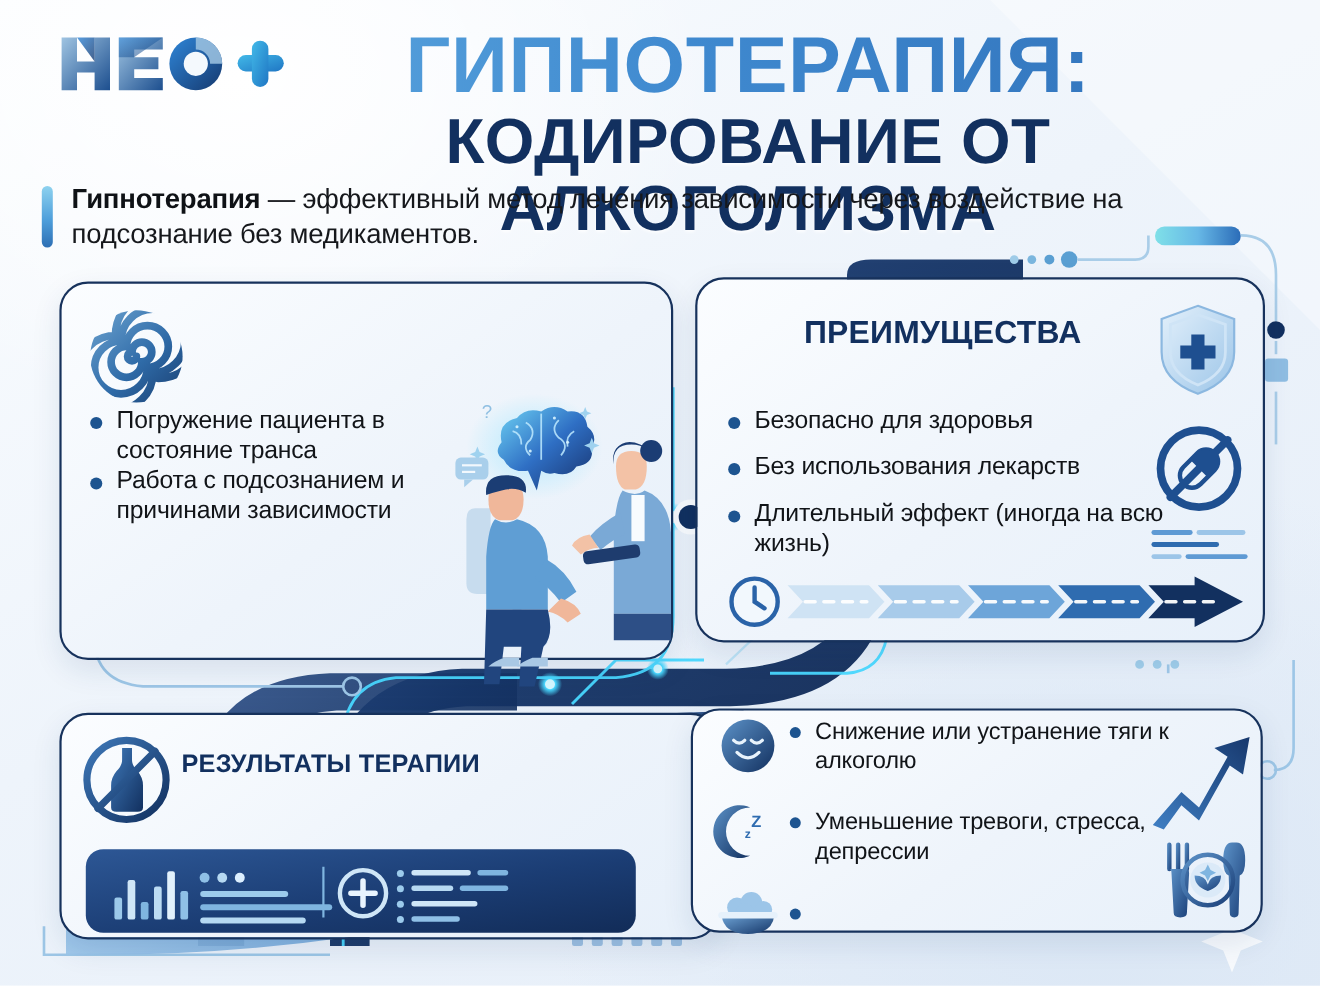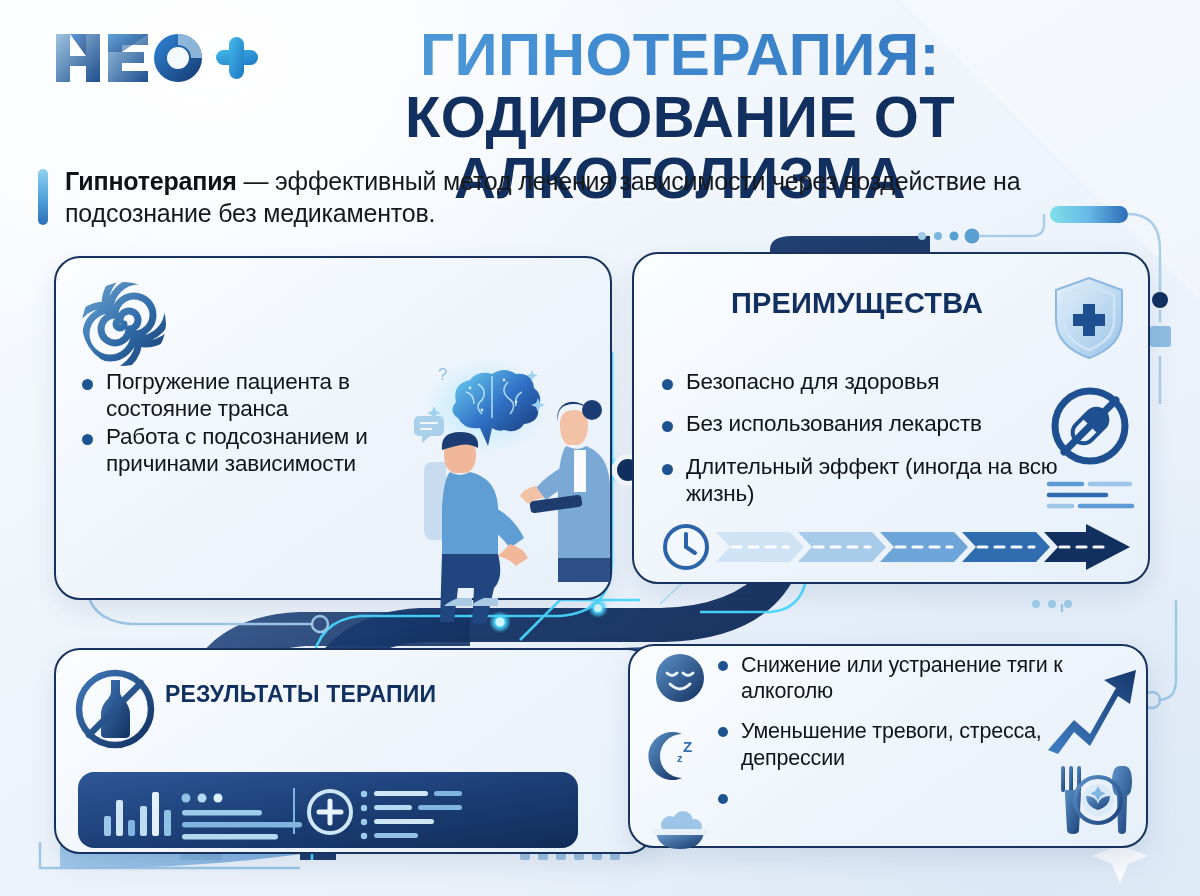--- a/index.html
+++ b/index.html
@@ -13,21 +13,21 @@
     overflow:hidden; position:relative;
   }
   #stage { position:absolute; inset:0; width:1200px; height:896px; }
   .abs { position:absolute; }
   svg { display:block; overflow:visible; }
 
   
   #logo { left:52px; top:26px; width:210px; height:70px; }
   #title-wrap { left:180px; top:24px; width:1000px; text-align:center; }
   #title-1 {
-    font-size:60px; font-weight:bold; letter-spacing:.5px; line-height:1.02;
+    font-size:72px; font-weight:bold; letter-spacing:.5px; line-height:1.02;
     background:linear-gradient(92deg,#5ea9e0 0%,#3f89cf 45%,#2f6fb8 100%);
     -webkit-background-clip:text; background-clip:text; color:transparent;
     text-shadow:none;
   }
   #title-2 {
     font-size:58px; font-weight:bold; letter-spacing:.3px; line-height:1.04;
     color:#12305f; margin-top:2px;
     text-shadow:0 2px 3px rgba(255,255,255,.85);
   }
   #lede { left:38px; top:166px; width:1080px; display:flex; gap:17px; align-items:flex-start; }
@@ -56,21 +56,21 @@
   #h-adv     { position:absolute; left:632px; top:288px; width:450px; text-align:center; font-size:29px;}
   #h-results { position:absolute; left:165px; top:682px; width:460px; font-size:23px;}
 
   .bullets { position:absolute; }
   .bullet { display:flex; gap:13px; align-items:flex-start; }
   .dot { width:11px; height:11px; border-radius:50%; background:#1d5490; flex:0 0 auto; margin-top:11px; }
   .btext { font-size:22.5px; line-height:1.22; color:#111418; letter-spacing:-.2px; }
 
   #bl-method  { left:82px;  top:368px; width:360px; display:flex; flex-direction:column; }
   #bl-adv     { left:662px; top:368px; width:400px; display:flex; flex-direction:column; gap:15px;justify-content:center; }
-  #bl-effects { left:718px; top:652px; width:350px; display:flex; flex-direction:column; gap:14px; }
+  #bl-effects { left:718px; top:652px; width:350px; display:flex; flex-direction:column; gap:30px; }
   #bl-effects .btext { font-size:21.5px; }
   #bl-effects .dot { width:10px; height:10px; margin-top:9px; }
 
   .emoji-col { position:absolute; left:648px; top:652px; width:64px;
                display:flex; flex-direction:column; gap:26px; align-items:center; }
 </style>
 </head>
 <body>
 
 <div id="stage">

